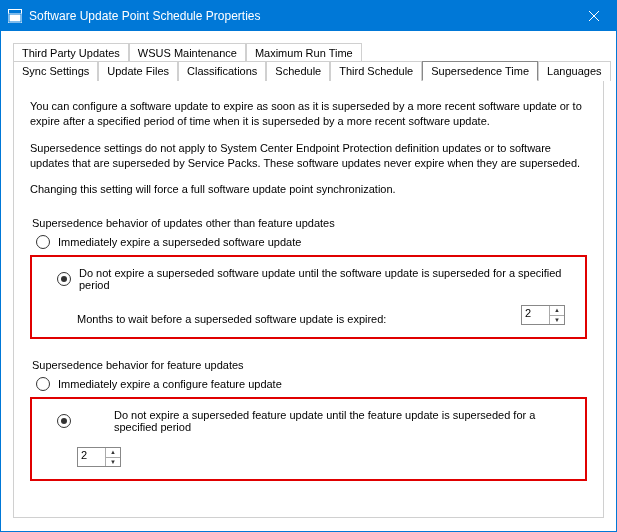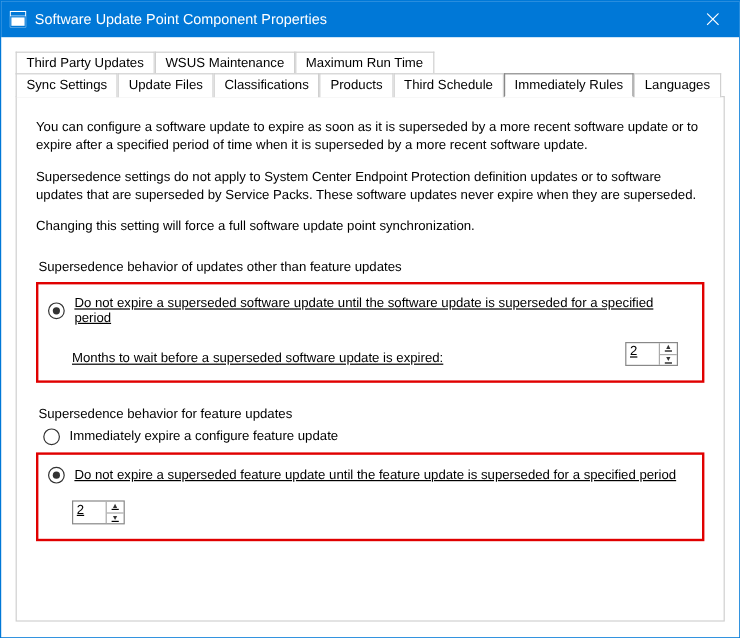--- a/index.html
+++ b/index.html
@@ -116,23 +116,22 @@
   .radio.checked::after {
     content: "";
     width: 6px;
     height: 6px;
     background: #333;
     border-radius: 50%;
     display: block;
   }
   .highlight {
     border: 2px solid #e00000;
-    padding: 6px 8px 10px 8px;
+    padding: 6px 8px 10px 25px;
     margin: 6px 0 0 0;
-    text-decoration: underline;
   }
   .spinner-row {
     display: flex;
     align-items: flex-end;
     margin: 14px 12px 2px 20px;
   }
   .spinner-row .lbl {
     flex: 1;
   }
   .spinner {
@@ -171,54 +170,58 @@
 
 <div class="window">
   <div class="titlebar">
     <span class="icon">
       <svg width="14" height="14" viewBox="0 0 14 14">
         <rect x="0" y="0" width="14" height="14" fill="#fff" stroke="#fff" stroke-width="0"></rect>
         <rect x="1" y="1" width="12" height="3" fill="#0078d7"></rect>
         <rect x="1" y="5" width="12" height="8" fill="none" stroke="#0078d7" stroke-width="1"></rect>
       </svg>
     </span>
-    <span class="title">Software Update Point Component Properties</span>
+    <span class="title">Software Update Point Schedule Properties</span>
     <span class="close">
       <svg width="10" height="10" viewBox="0 0 10 10">
         <line x1="0" y1="0" x2="10" y2="10" stroke="#fff" stroke-width="1"></line>
         <line x1="10" y1="0" x2="0" y2="10" stroke="#fff" stroke-width="1"></line>
       </svg>
     </span>
   </div>
 
   <div class="body">
     <div class="tabstrip">
       <div class="tabrow">
         <div class="tab">Third Party Updates</div>
         <div class="tab">WSUS Maintenance</div>
         <div class="tab">Maximum Run Time</div>
       </div>
       <div class="tabrow" style="flex-basis:100%;">
         <div class="tab">Sync Settings</div>
         <div class="tab">Update Files</div>
         <div class="tab">Classifications</div>
-        <div class="tab">Products</div>
+        <div class="tab">Schedule</div>
         <div class="tab">Third Schedule</div>
-        <div class="tab active">Immediately Rules</div>
+        <div class="tab active">Supersedence Time</div>
         <div class="tab">Languages</div>
       </div>
     </div>
 
     <div class="panel">
       <div class="par">You can configure a software update to expire as soon as it is superseded by a more recent software update or to expire after a specified period of time when it is superseded by a more recent software update.</div>
       <div class="par">Supersedence settings do not apply to System Center Endpoint Protection definition updates or to software updates that are superseded by Service Packs. These software updates never expire when they are superseded.</div>
       <div class="par">Changing this setting will force a full software update point synchronization.</div>
 
       <div class="group">
         <div class="group-label">Supersedence behavior of updates other than feature updates</div>
+        <div class="radio-row">
+          <span class="radio"></span>
+          <span>Immediately expire a superseded software update</span>
+        </div>
         <div class="highlight">
           <div class="radio-row" style="margin-left:0;">
             <span class="radio checked"></span>
             <span>Do not expire a superseded software update until the software update is superseded for a specified period</span>
           </div>
           <div class="spinner-row">
             <span class="lbl">Months to wait before a superseded software update is expired:</span>
             <span class="spinner">
               <span class="val">2</span>
               <span class="arrows">
@@ -230,21 +233,21 @@
         </div>
       </div>
 
       <div class="group">
         <div class="group-label">Supersedence behavior for feature updates</div>
         <div class="radio-row">
           <span class="radio"></span>
           <span>Immediately expire a configure feature update</span>
         </div>
         <div class="highlight">
-          <div class="radio-row" style="margin-left:0;">
+          <div class="radio-row" style="margin-left:0;gap:35px;">
             <span class="radio checked"></span>
             <span>Do not expire a superseded feature update until the feature update is superseded for a specified period</span>
           </div>
           <div class="spinner-row">
             <span class="spinner">
               <span class="val">2</span>
               <span class="arrows">
                 <span class="arrow">▲</span>
                 <span class="arrow">▼</span>
               </span>

